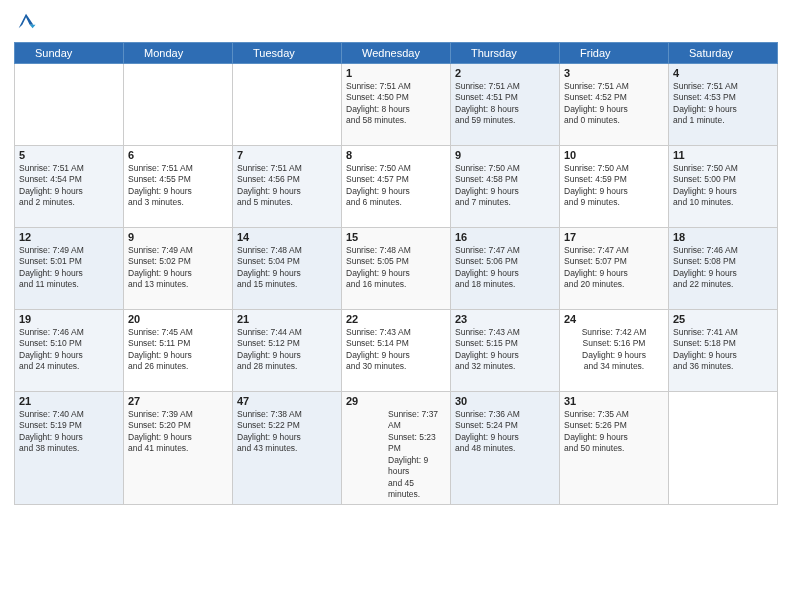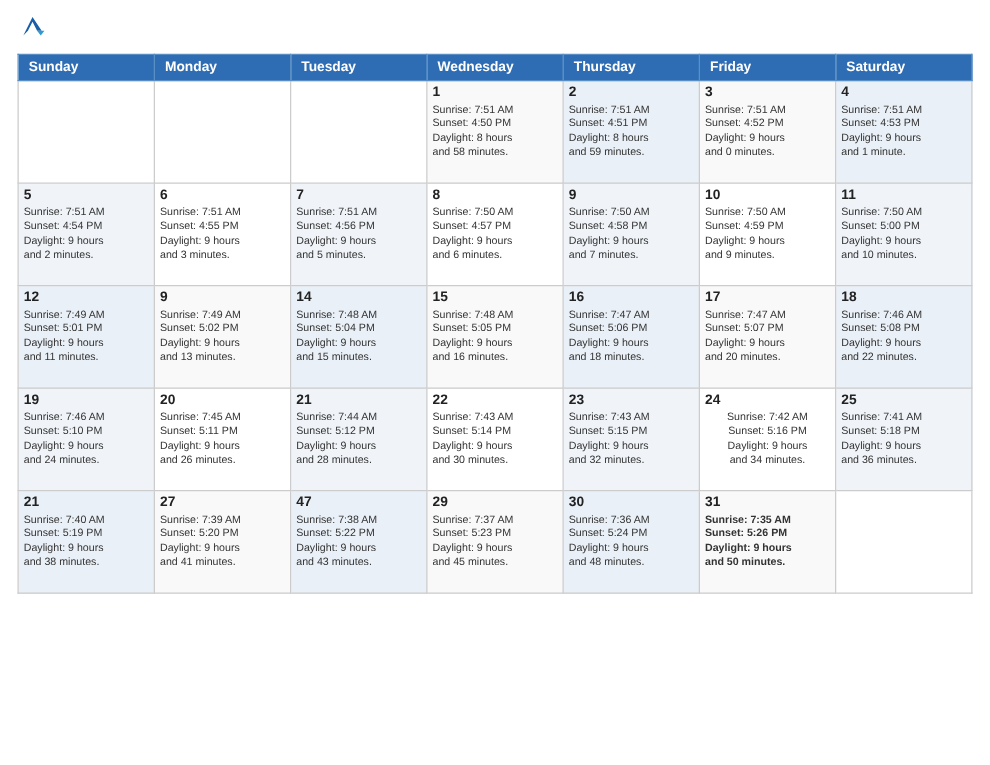--- a/index.html
+++ b/index.html
@@ -48,22 +48,22 @@
     }
     .calendar {
       width: 100%;
       border-collapse: collapse;
       table-layout: fixed;
     }
     .calendar thead tr th {
       background: #2e6db4;
       color: #fff;
       font-size: 11px;
-      font-weight: bold;
-      padding: 4px 8px;
+      font-weight: normal;
+      padding: 4px 20px;
       border: 1px solid #5a8fc5;
       text-align: left;
     }
     .calendar tbody tr td {
       border: 1px solid #ccc;
       vertical-align: top;
       padding: 3px 4px;
       font-size: 9px;
       color: #333;
       height: 82px;
@@ -327,35 +327,35 @@
           </td>
           <td>
             <div class="day-number">47</div>
             <div class="day-info" style="white-space: pre-line;">Sunrise: 7:38 AM
 Sunset: 5:22 PM
 Daylight: 9 hours
 and 43 minutes.</div>
           </td>
           <td>
             <div class="day-number">29</div>
-            <div class="day-info" style="white-space: pre-line;">Sunrise: 7:37 AM
+            <div class="day-info" style="white-space: pre-line; margin-left: 42px;">Sunrise: 7:37 AM
 Sunset: 5:23 PM
 Daylight: 9 hours
 and 45 minutes.</div>
           </td>
           <td>
             <div class="day-number">30</div>
             <div class="day-info" style="white-space: pre-line;">Sunrise: 7:36 AM
 Sunset: 5:24 PM
 Daylight: 9 hours
 and 48 minutes.</div>
           </td>
           <td>
             <div class="day-number">31</div>
-            <div class="day-info" style="white-space: pre-line; font-weight: bold;">Sunrise: 7:35 AM
+            <div class="day-info" style="white-space: pre-line;">Sunrise: 7:35 AM
 Sunset: 5:26 PM
 Daylight: 9 hours
 and 50 minutes.</div>
           </td>
           <td class="empty"></td>
         </tr>
       </tbody>
   </table>
 </div>
 

